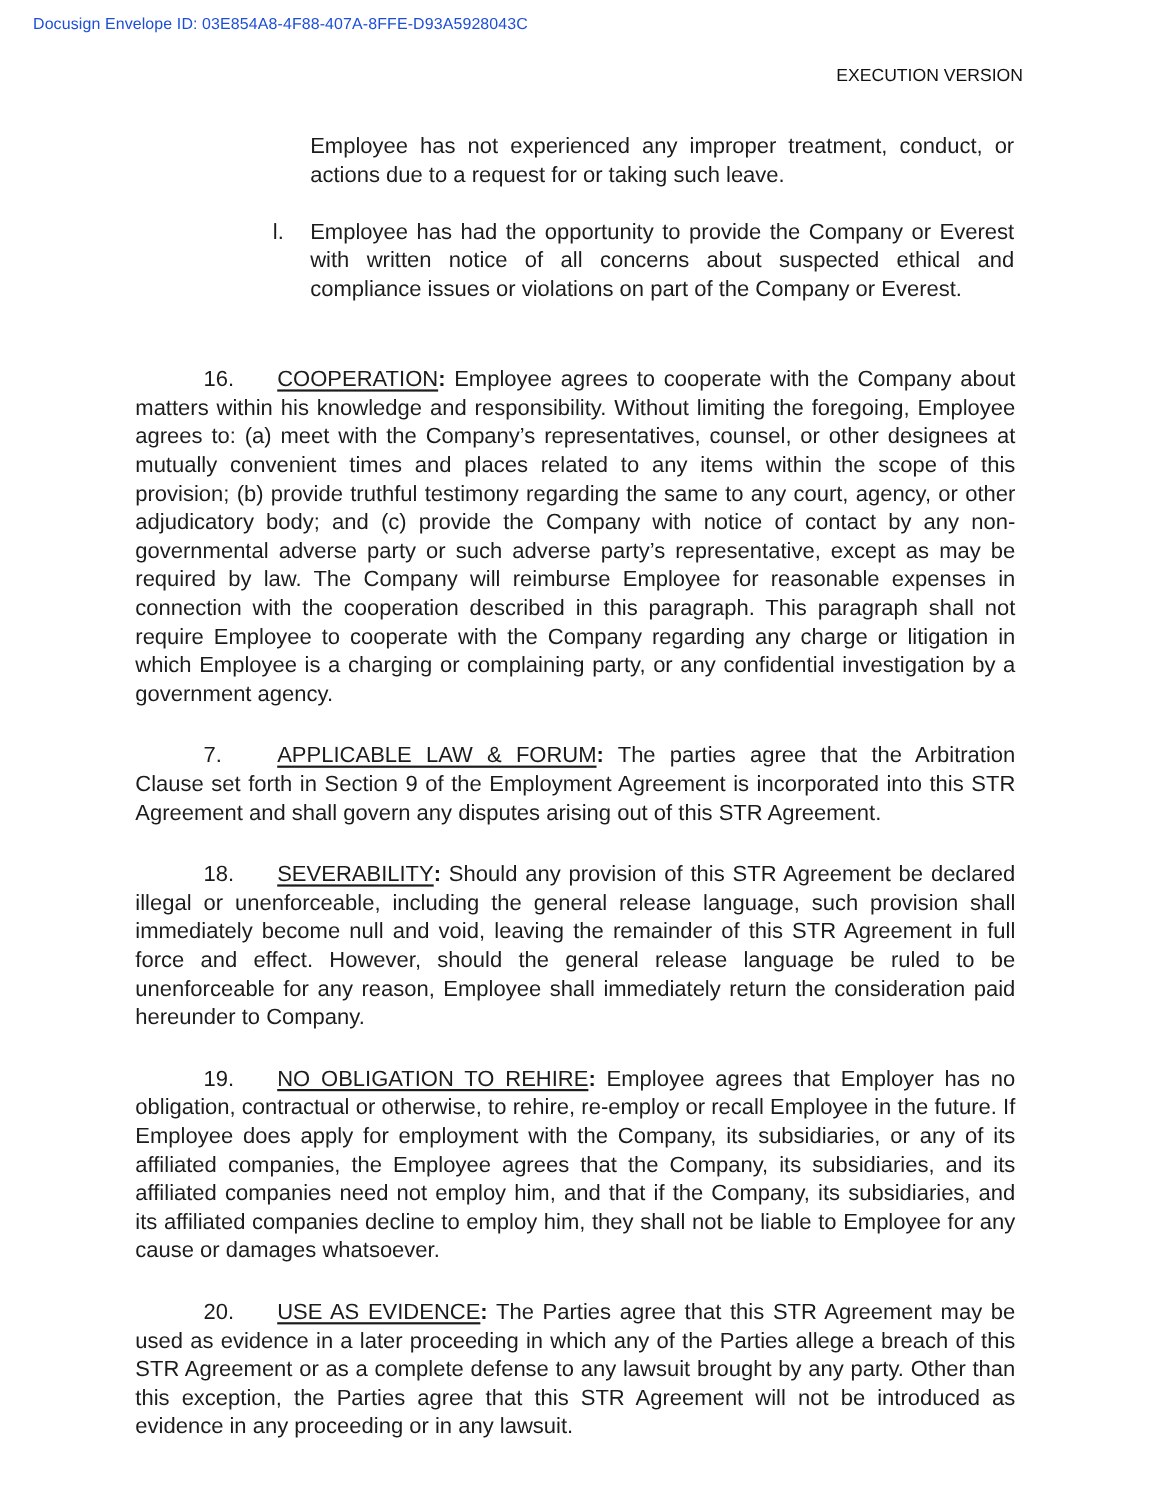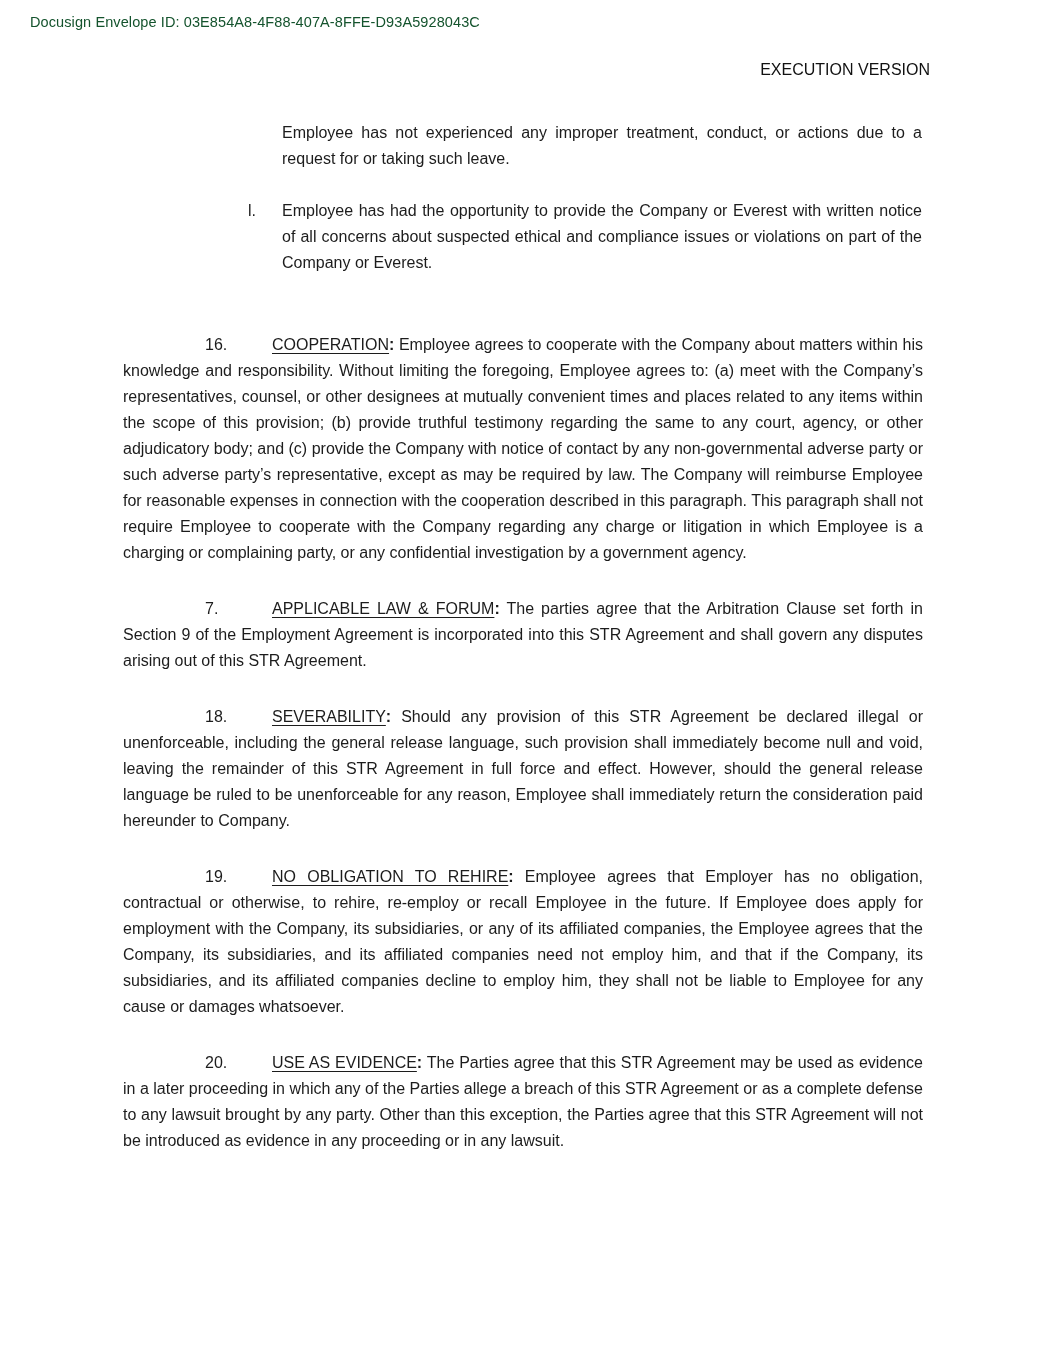--- a/index.html
+++ b/index.html
@@ -15,37 +15,37 @@
     overflow: hidden;
     font-family: "Liberation Sans", sans-serif;
     color: #1c1c1c;
   }
   .docusign-header {
     position: absolute;
     left: 30px;
     top: 14px;
     font-size: 14.5px;
     letter-spacing: 0.1px;
-    color: #14532d;
+    color: #1d4ed8;
     white-space: nowrap;
   }
   .execution-version {
     position: absolute;
     right: 125px;
     top: 61px;
     font-size: 16px;
     color: #111111;
     white-space: nowrap;
   }
   .content {
     position: absolute;
     left: 123px;
     top: 120px;
     width: 800px;
-    font-size: 16px;
+    font-size: 20px;
     line-height: 26px;
     text-align: justify;
   }
   .sub-block {
     margin-left: 159px;
     width: 640px;
   }
   .sub-item {
     position: relative;
     margin-top: 26px;
@@ -63,21 +63,20 @@
     margin: 30px 0 0 0;
     text-indent: 62px;
   }
   p.numbered.first-numbered {
     margin-top: 56px;
   }
   .para-number {
     display: inline-block;
     width: 67px;
     text-indent: 0;
-    margin-left: 20px;
   }
   .para-heading {
     font-weight: normal;
     text-decoration: underline;
     text-underline-offset: 3px;
   }
   .para-colon {
     font-weight: bold;
   }
 </style>

